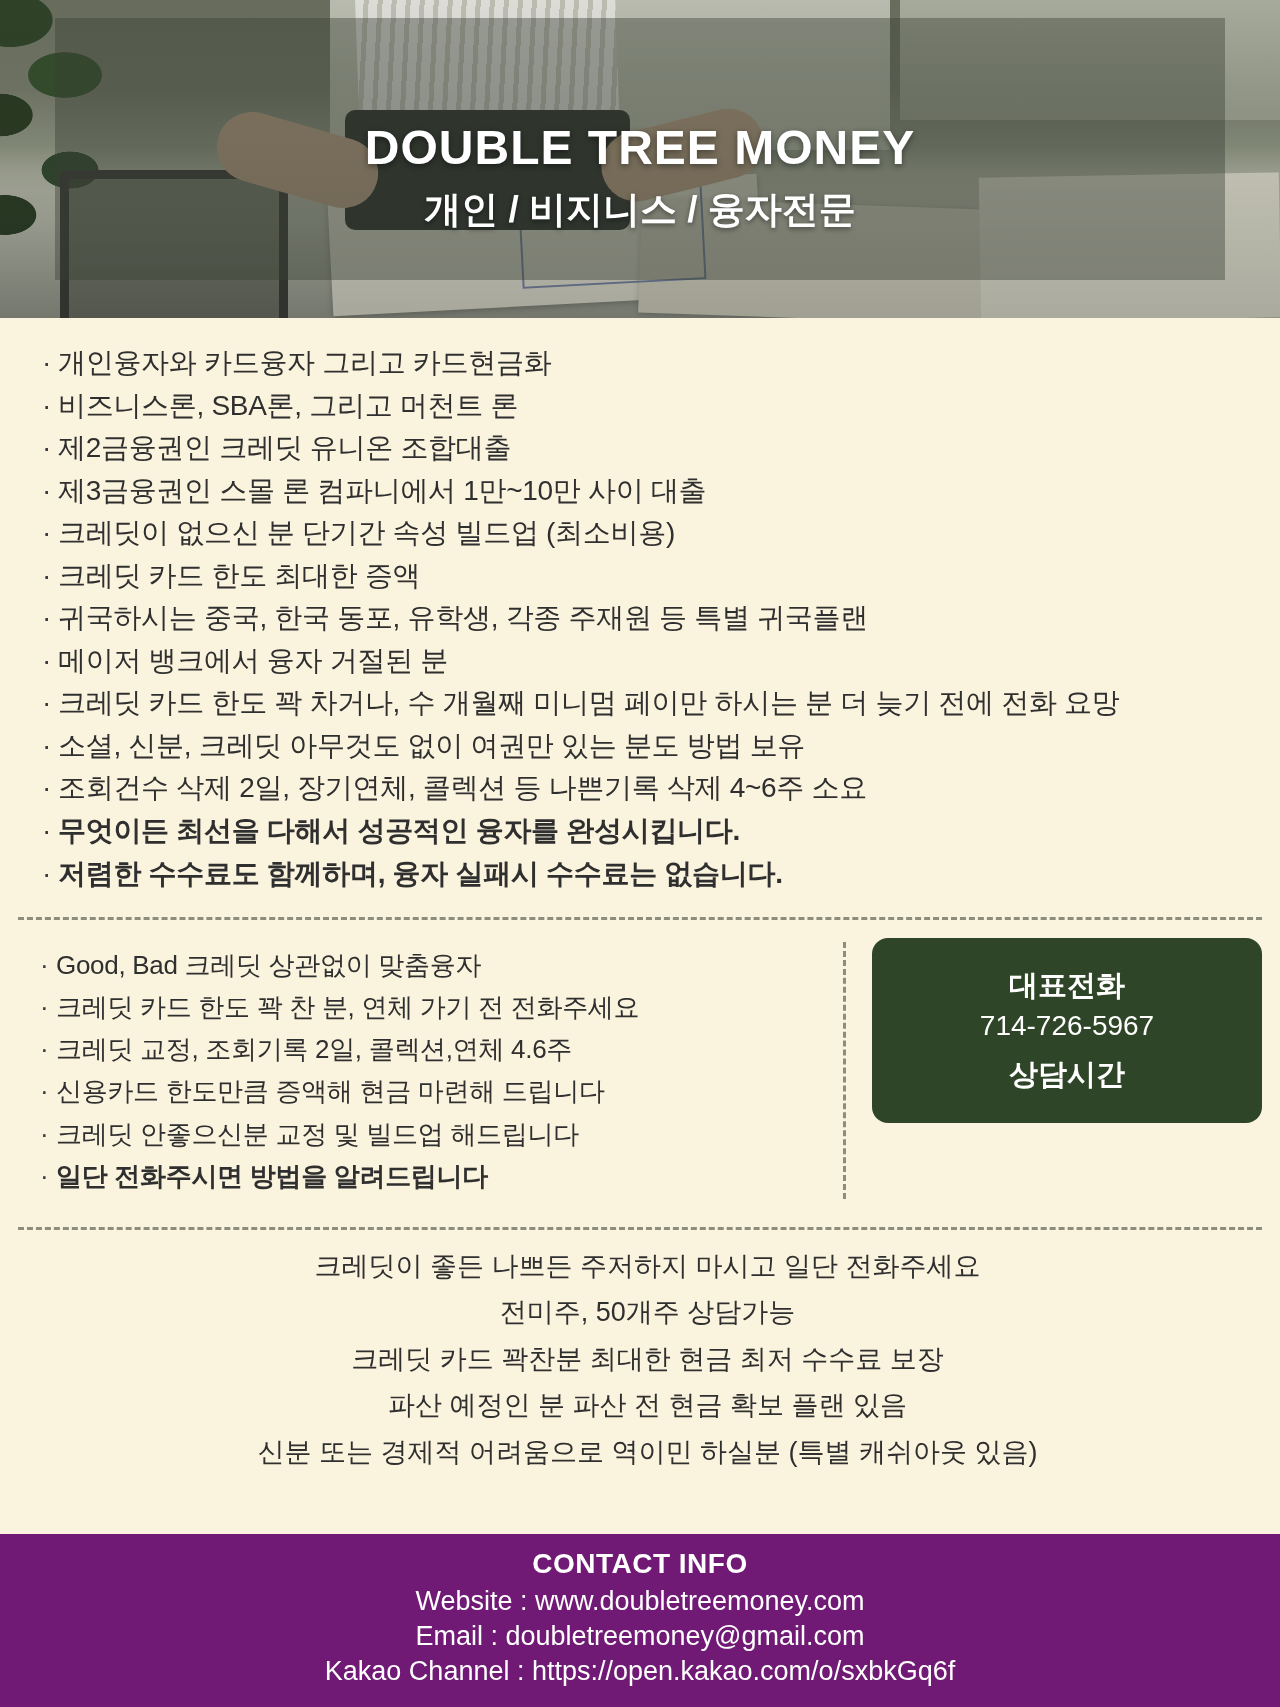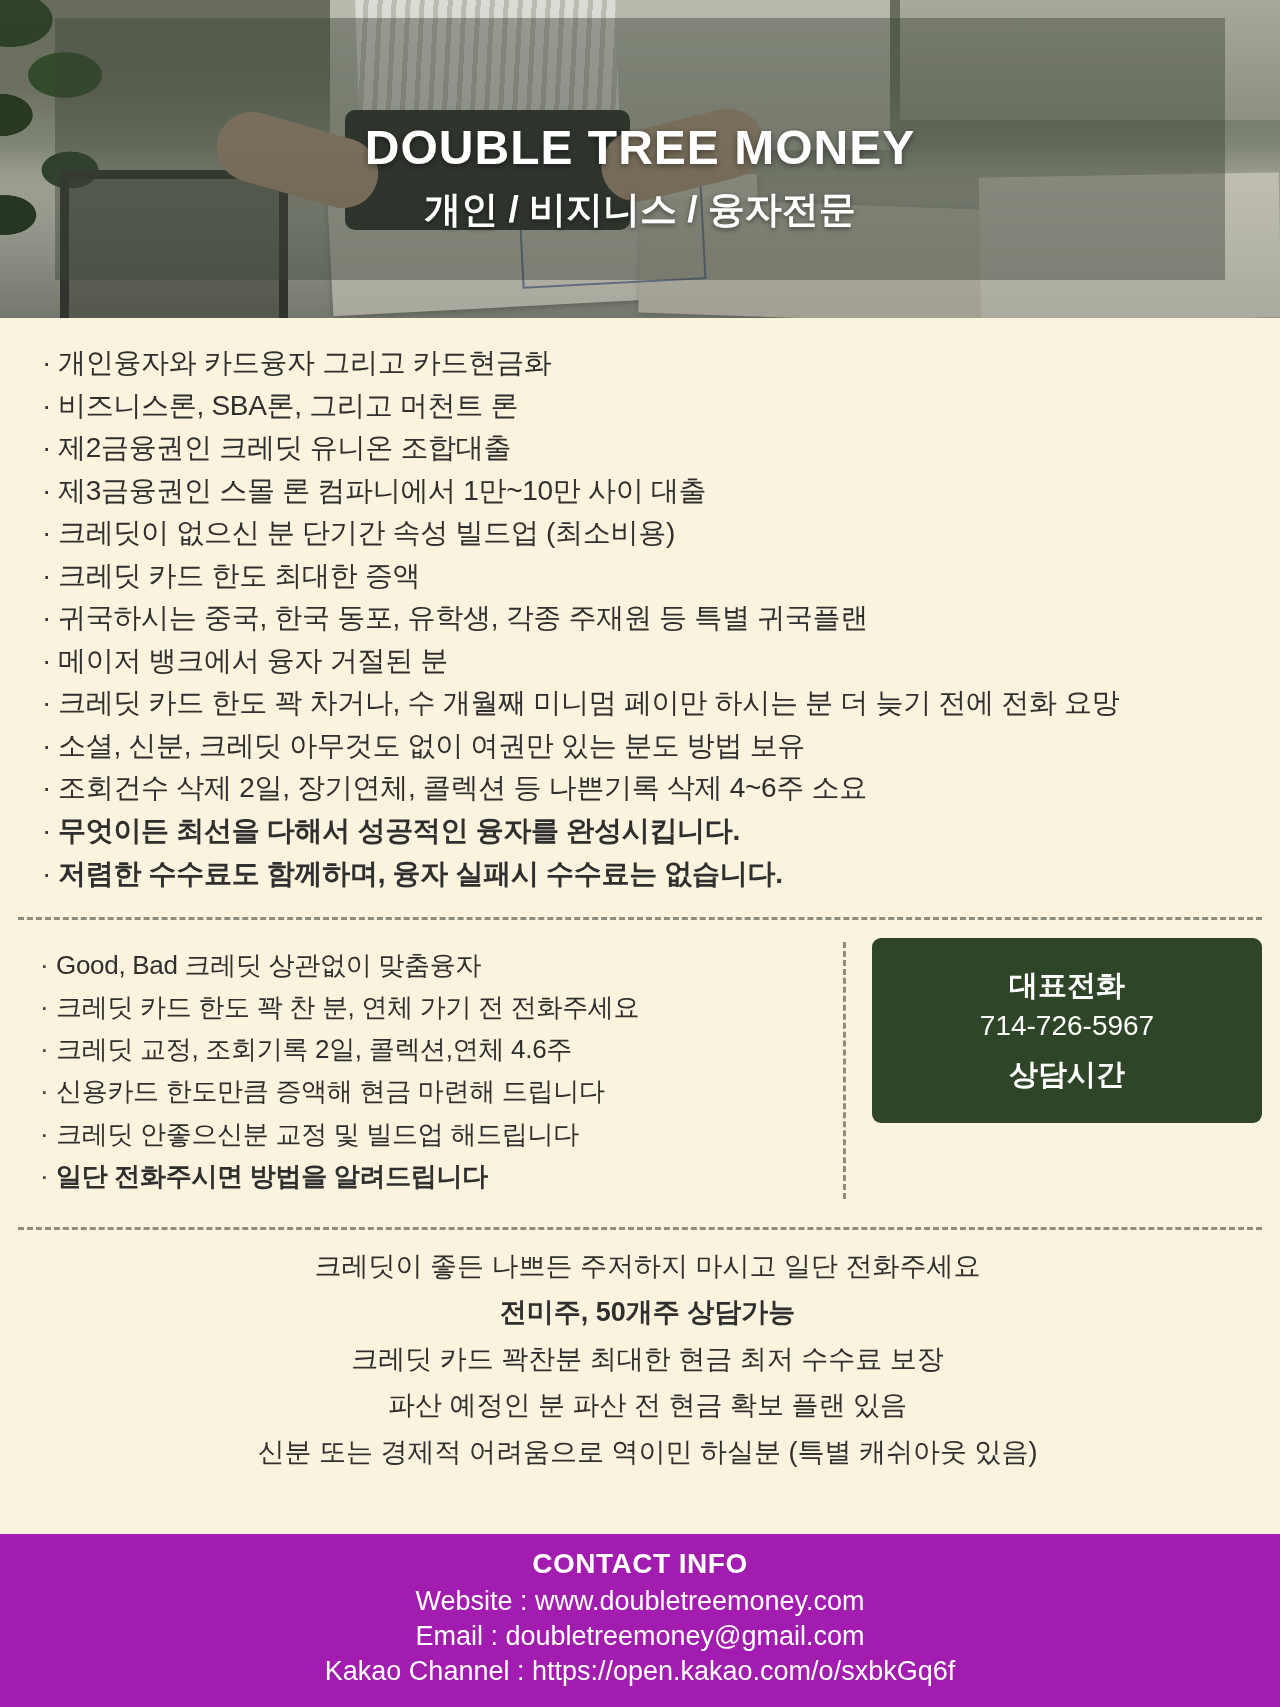--- a/index.html
+++ b/index.html
@@ -199,21 +199,21 @@
   .vdivider {
     flex: 0 0 auto;
     width: 0;
     border-left: 3px dashed #8d8d7d;
     margin: 4px 26px 4px 4px;
   }
   .contact-box {
     flex: 0 0 auto;
     width: 390px;
     background: #2f4527;
-    border-radius: 9px;
+    border-radius: 16px;
     color: #ffffff;
     text-align: center;
     padding: 26px 10px 28px 10px;
     box-sizing: border-box;
     align-self: flex-start;
   }
   .cb-label {
     font-size: 29px;
     font-weight: bold;
     line-height: 1.45;
@@ -229,26 +229,26 @@
     text-align: center;
     padding: 16px 30px 20px 45px;
     box-sizing: border-box;
   }
   .center-block p {
     margin: 0 0 6px 0;
     font-size: 27px;
     line-height: 1.5;
     color: #2f2f2f;
   }
-  .center-block p.bold { font-weight: bold; }
+  .center-block p.bold { font-weight: normal; }
 
   
   .footer {
     margin-top: auto;
-    background: #a21caf;
+    background: #701a75;
     color: #ffffff;
     text-align: center;
     padding: 14px 10px 18px 10px;
     box-sizing: border-box;
   }
   .footer-title {
     font-size: 28px;
     font-weight: bold;
     letter-spacing: .5px;
     margin-bottom: 4px;

